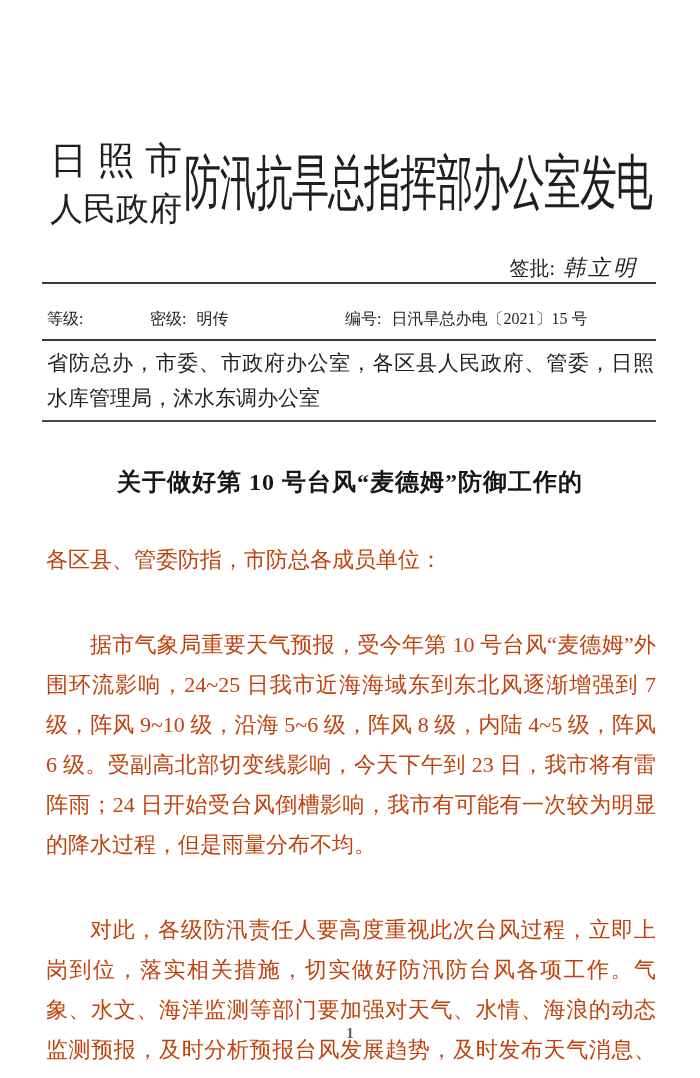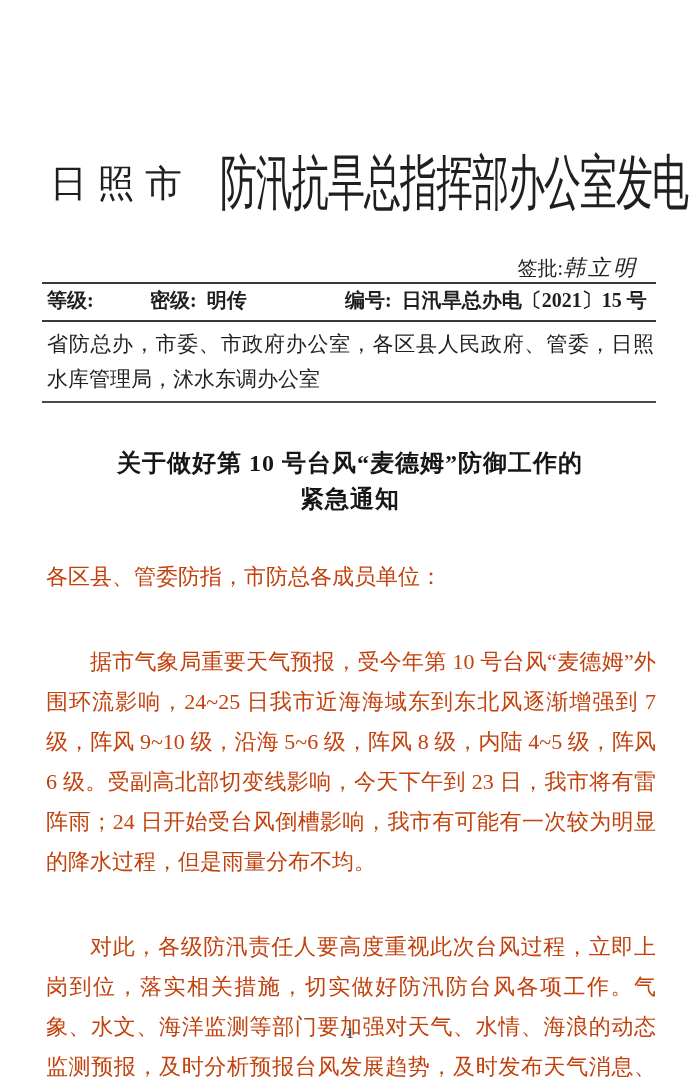--- a/index.html
+++ b/index.html
@@ -14,21 +14,20 @@
     font-family: "Liberation Serif", "DejaVu Serif", serif;
     overflow: hidden;
   }
 
   
   .letterhead {
     margin: 130px 20px 0 50px;
     height: 108px;
     display: flex;
     align-items: center;
-    gap: 36px;
   }
   .issuer-small {
     width: 132px;
     flex: 0 0 132px;
     margin-right: 2px;
   }
   .issuer-top {
     font-size: 37px;
     line-height: 50px;
     text-align: justify;
@@ -55,39 +54,39 @@
     margin: 16px 62px 0 0;
     text-align: right;
     font-size: 20px;
     height: 28px;
     line-height: 28px;
   }
   .sign-name {
     font-style: italic;
     font-size: 22px;
     letter-spacing: 3px;
+    margin-left: 8px;
   }
 
   
   .rule {
     height: 2px;
     background: #3a3a3a;
     margin-left: 42px;
     margin-right: 44px;
   }
   .rule-light { background: #4a4a4a; }
 
   
   .meta-row {
     display: flex;
     margin: 0 46px 0 47px;
-    padding: 3px 0 7px 0;
-    font-size: 20px;
+    padding: 22px 0 7px 0;
+    font-size: 16px;
     line-height: 26px;
-    font-weight: bold;
   }
   .meta-cell-level   { flex: 0 0 103px; }
   .meta-cell-secrecy { flex: 0 0 195px; }
   .meta-cell-number  { flex: 1 1 auto; white-space: nowrap; }
   .meta-label { margin-right: 10px; }
 
   
   .cc-block {
     display: flex;
     margin: 0 46px 0 47px;
@@ -132,20 +131,21 @@
   }
 </style>
 </head>
 <body>
 
 <div class="page">
 
   <div class="letterhead">
     <div class="issuer-small">
       <div class="issuer-top">日照市</div>
+      <div class="issuer-bottom">人民政府</div>
     </div>
     <div class="issuer-main">防汛抗旱总指挥部办公室发电</div>
   </div>
 
   <div class="sign-row">
     <span>签批:</span><span class="sign-name">韩立明</span>
   </div>
 
   <div class="rule"></div>
 
@@ -164,21 +164,20 @@
   <div class="rule"></div>
 
   <div class="cc-block">
     <div class="cc-value">省防总办，市委、市政府办公室，各区县人民政府、管委，日照水库管理局，沭水东调办公室</div>
   </div>
 
   <div class="rule rule-light"></div>
 
   <div class="doc-title">
     <div>关于做好第 10 号台风“麦德姆”防御工作的</div>
-    <div>紧急通知</div>
   </div>
 
   <div class="doc-body">
     <div>各区县、管委防指，市防总各成员单位：</div>
     <div class="indent">据市气象局重要天气预报，受今年第 10 号台风“麦德姆”外围环流影响，24~25 日我市近海海域东到东北风逐渐增强到 7 级，阵风 9~10 级，沿海 5~6 级，阵风 8 级，内陆 4~5 级，阵风 6 级。受副高北部切变线影响，今天下午到 23 日，我市将有雷阵雨；24 日开始受台风倒槽影响，我市有可能有一次较为明显的降水过程，但是雨量分布不均。</div>
     <div class="indent">对此，各级防汛责任人要高度重视此次台风过程，立即上岗到位，落实相关措施，切实做好防汛防台风各项工作。气象、水文、海洋监测等部门要加强对天气、水情、海浪的动态监测预报，及时分析预报台风发展趋势，及时发布天气消息、汛情和海上监</div>
   </div>
 
   <div class="page-number">1</div>
 

